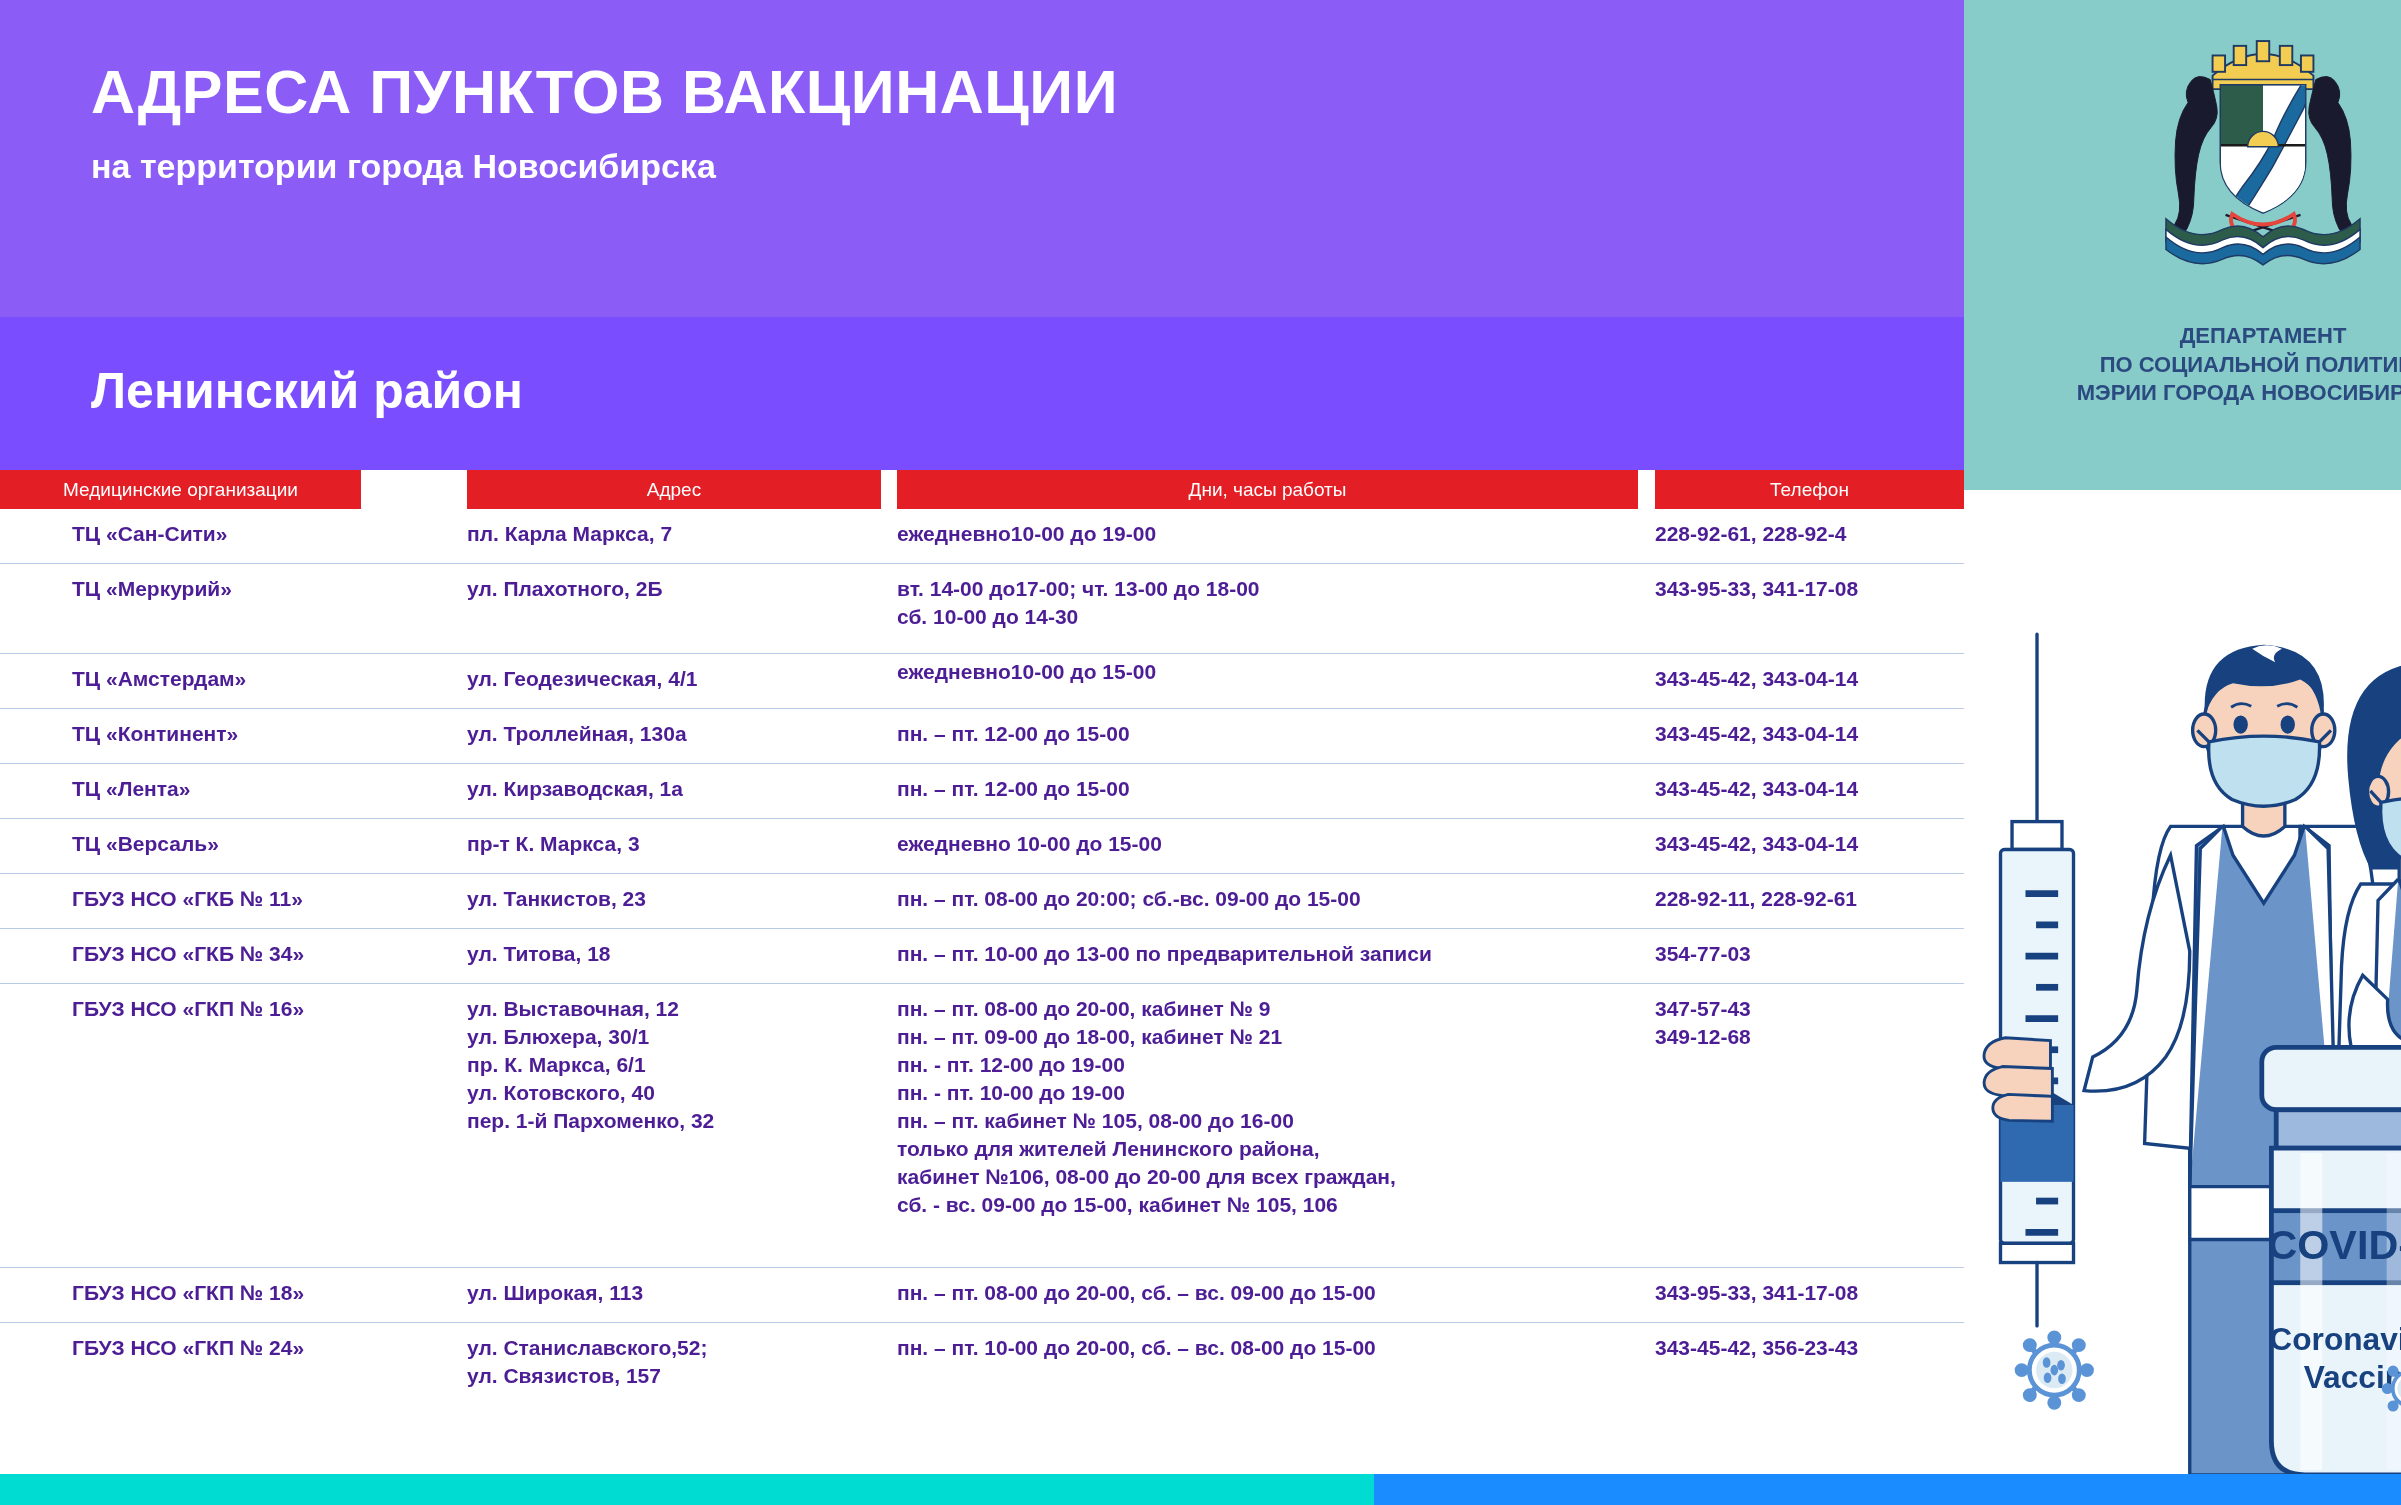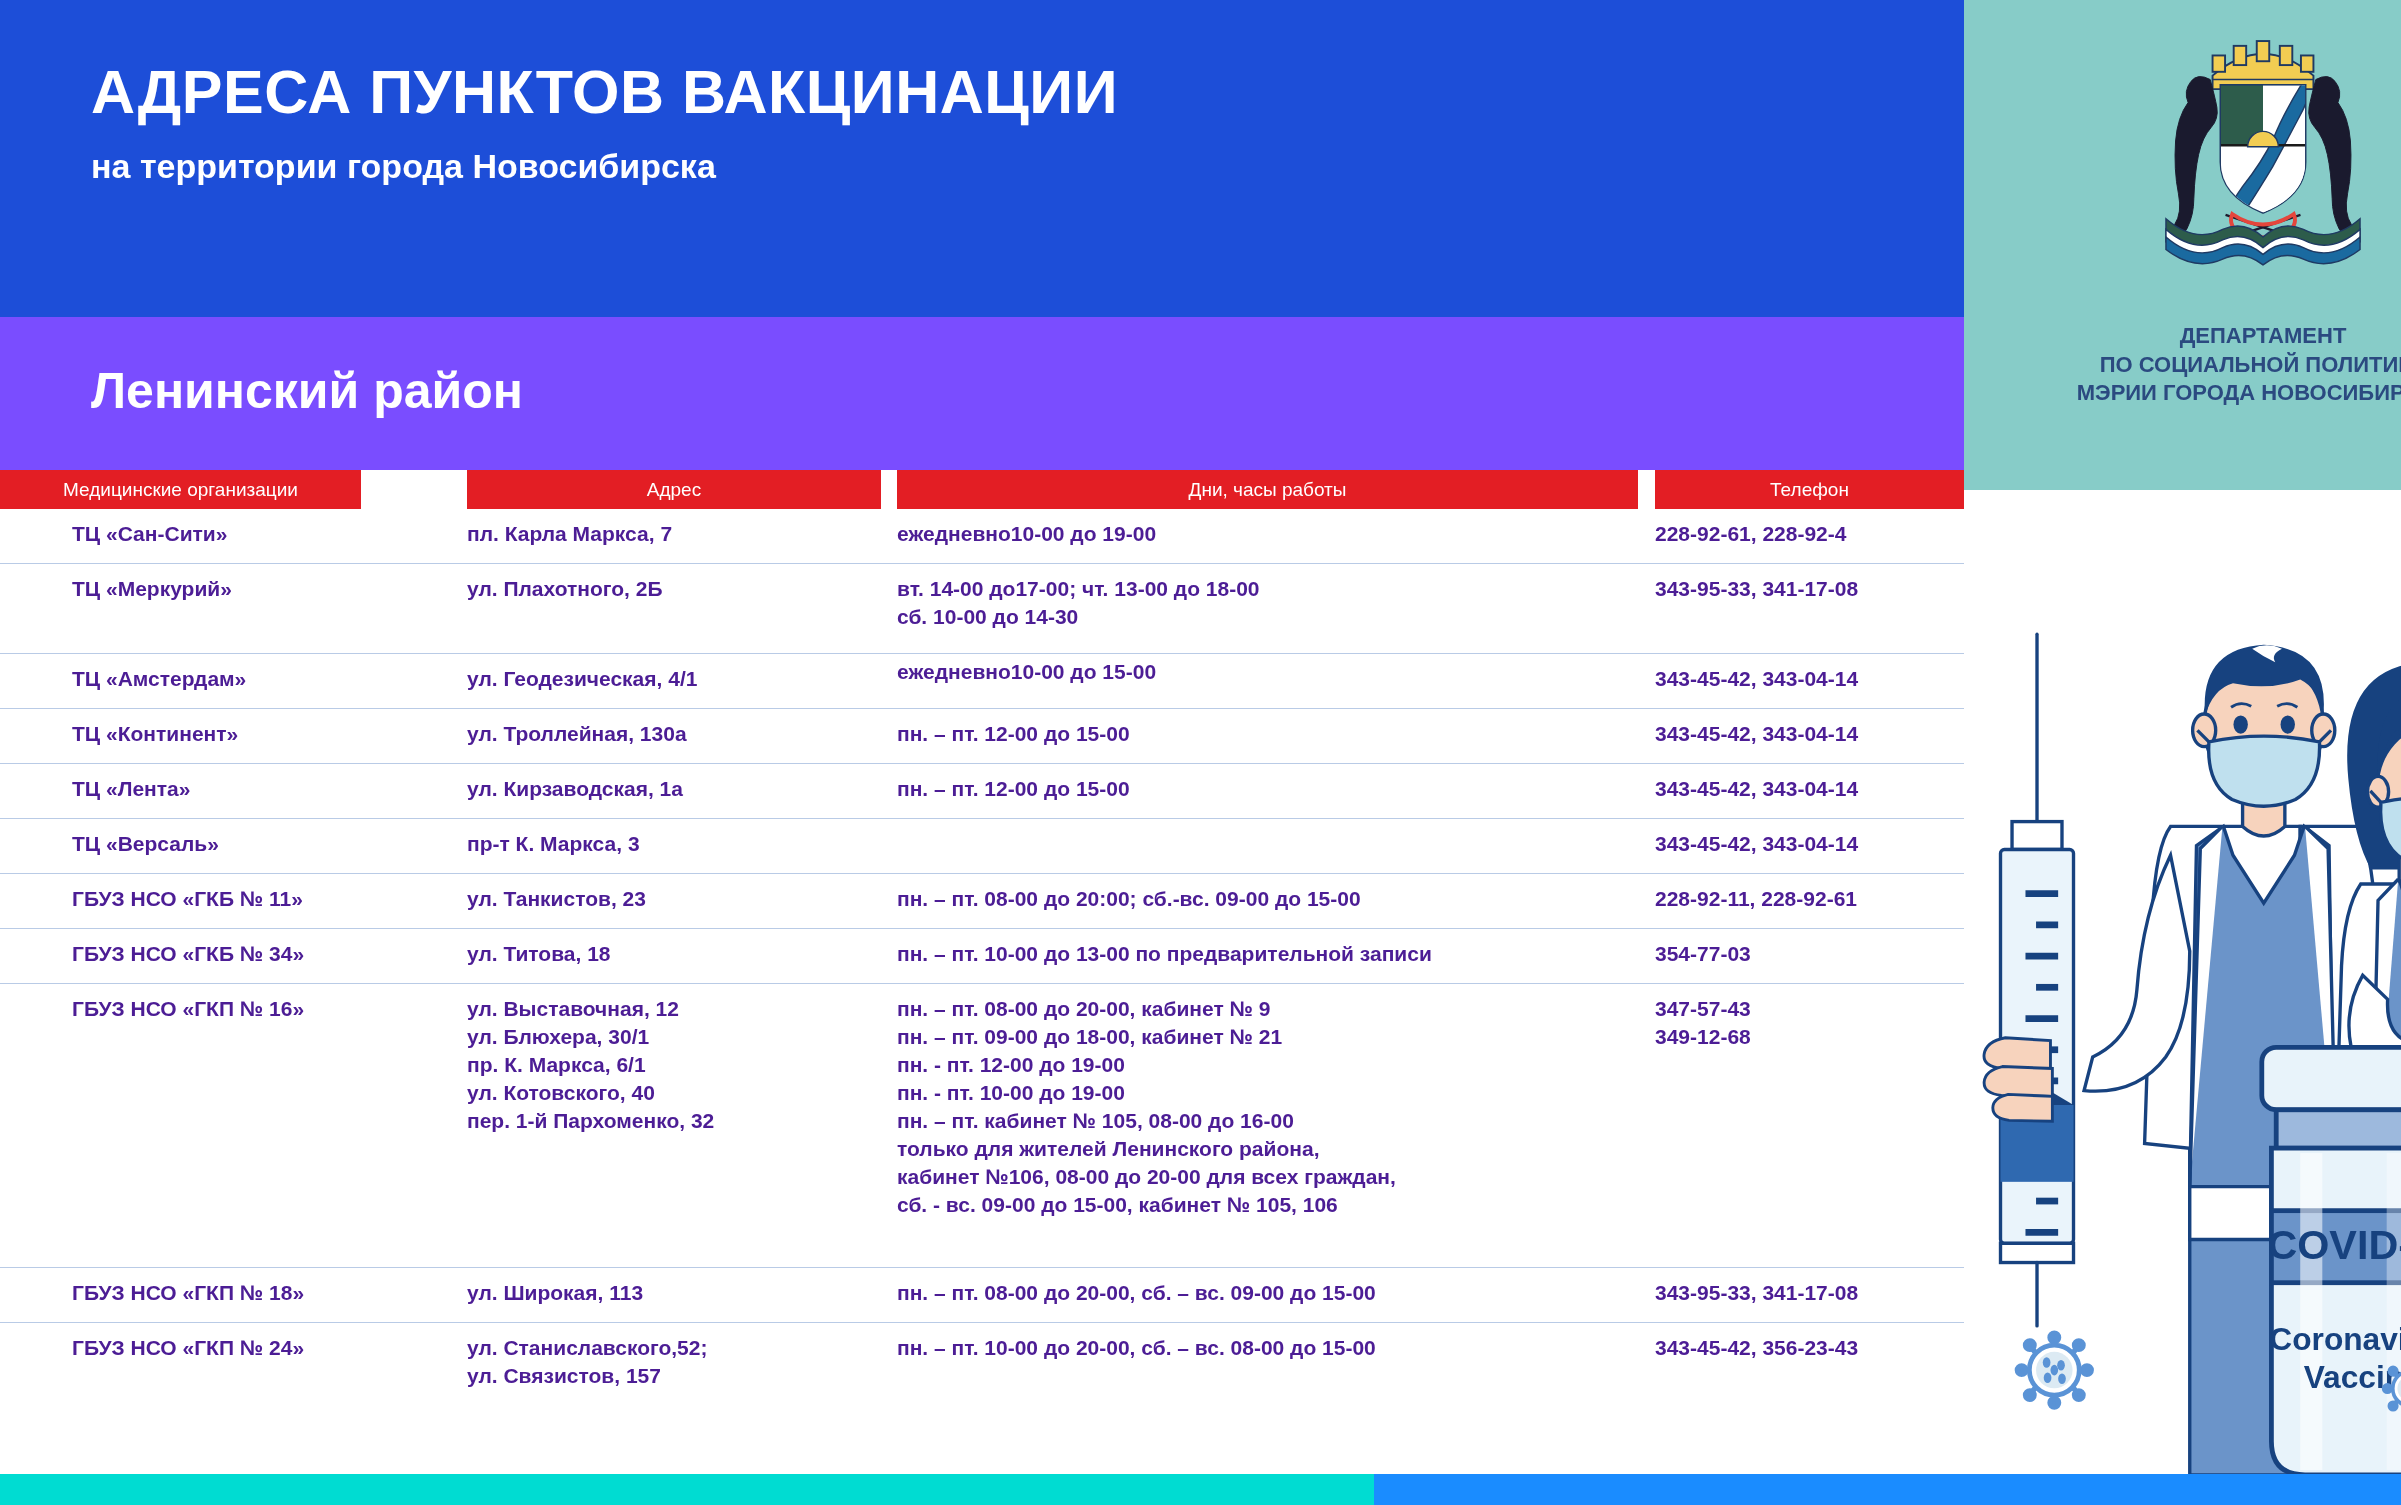--- a/index.html
+++ b/index.html
@@ -10,21 +10,21 @@
     background:#ffffff;
     position:relative;
   }
   .poster { position:relative; width:2562px; height:1505px; background:#ffffff; }
 
   
   .left-col { position:absolute; left:0; top:0; width:1964px; height:1505px; }
 
   .header-blue {
     position:absolute; left:0; top:0; width:1964px; height:317px;
-    background:#1d4ed8;
+    background:#8b5cf6;
   }
   .title-main {
     position:absolute; left:91px; top:62px;
     color:#ffffff;
     font-size:61px; font-weight:bold; letter-spacing:0.5px;
     line-height:1.0;
     white-space:nowrap;
   }
   .title-sub {
     position:absolute; left:91px; top:149px;
@@ -196,20 +196,23 @@
             <div class="cell cell-3" style="top: 10.6px;">
               <span class="ln">343-45-42, 343-04-14</span>
             </div>
           </div>
           <div class="row" style="height: 55px;">
             <div class="cell cell-0" style="top: 10.6px;">
               <span class="ln">ТЦ «Версаль»</span>
             </div>
             <div class="cell cell-1" style="top: 10.6px;">
               <span class="ln">пр-т К. Маркса, 3</span>
+            </div>
+            <div class="cell cell-2" style="top: 10.6px;">
+              <span class="ln">ежедневно 10-00 до 15-00</span>
             </div>
             <div class="cell cell-3" style="top: 10.6px;">
               <span class="ln">343-45-42, 343-04-14</span>
             </div>
           </div>
           <div class="row" style="height: 55px;">
             <div class="cell cell-0" style="top: 10.6px;">
               <span class="ln">ГБУЗ НСО «ГКБ № 11»</span>
             </div>
             <div class="cell cell-1" style="top: 10.6px;">

